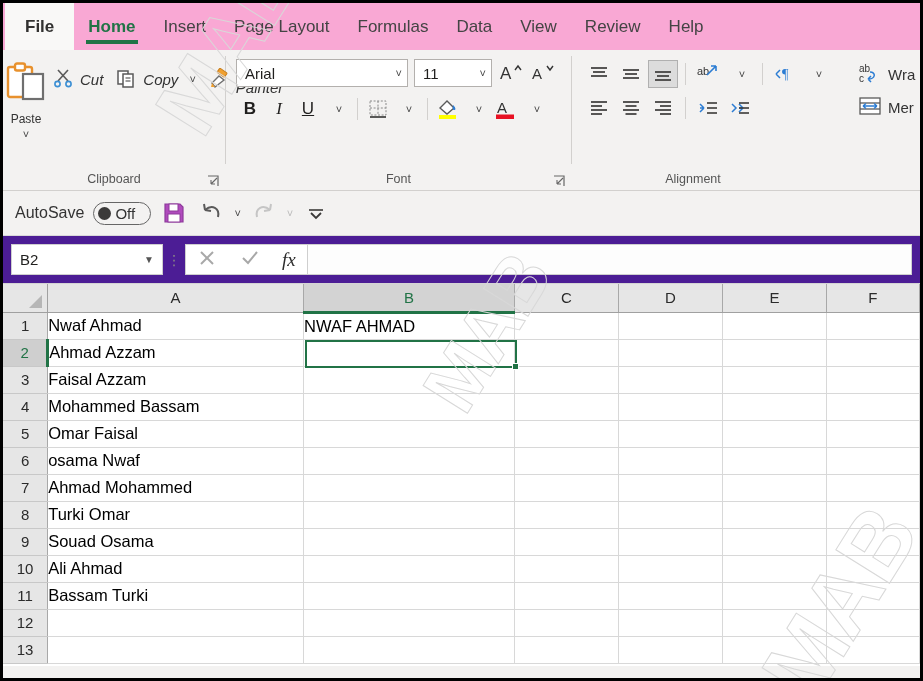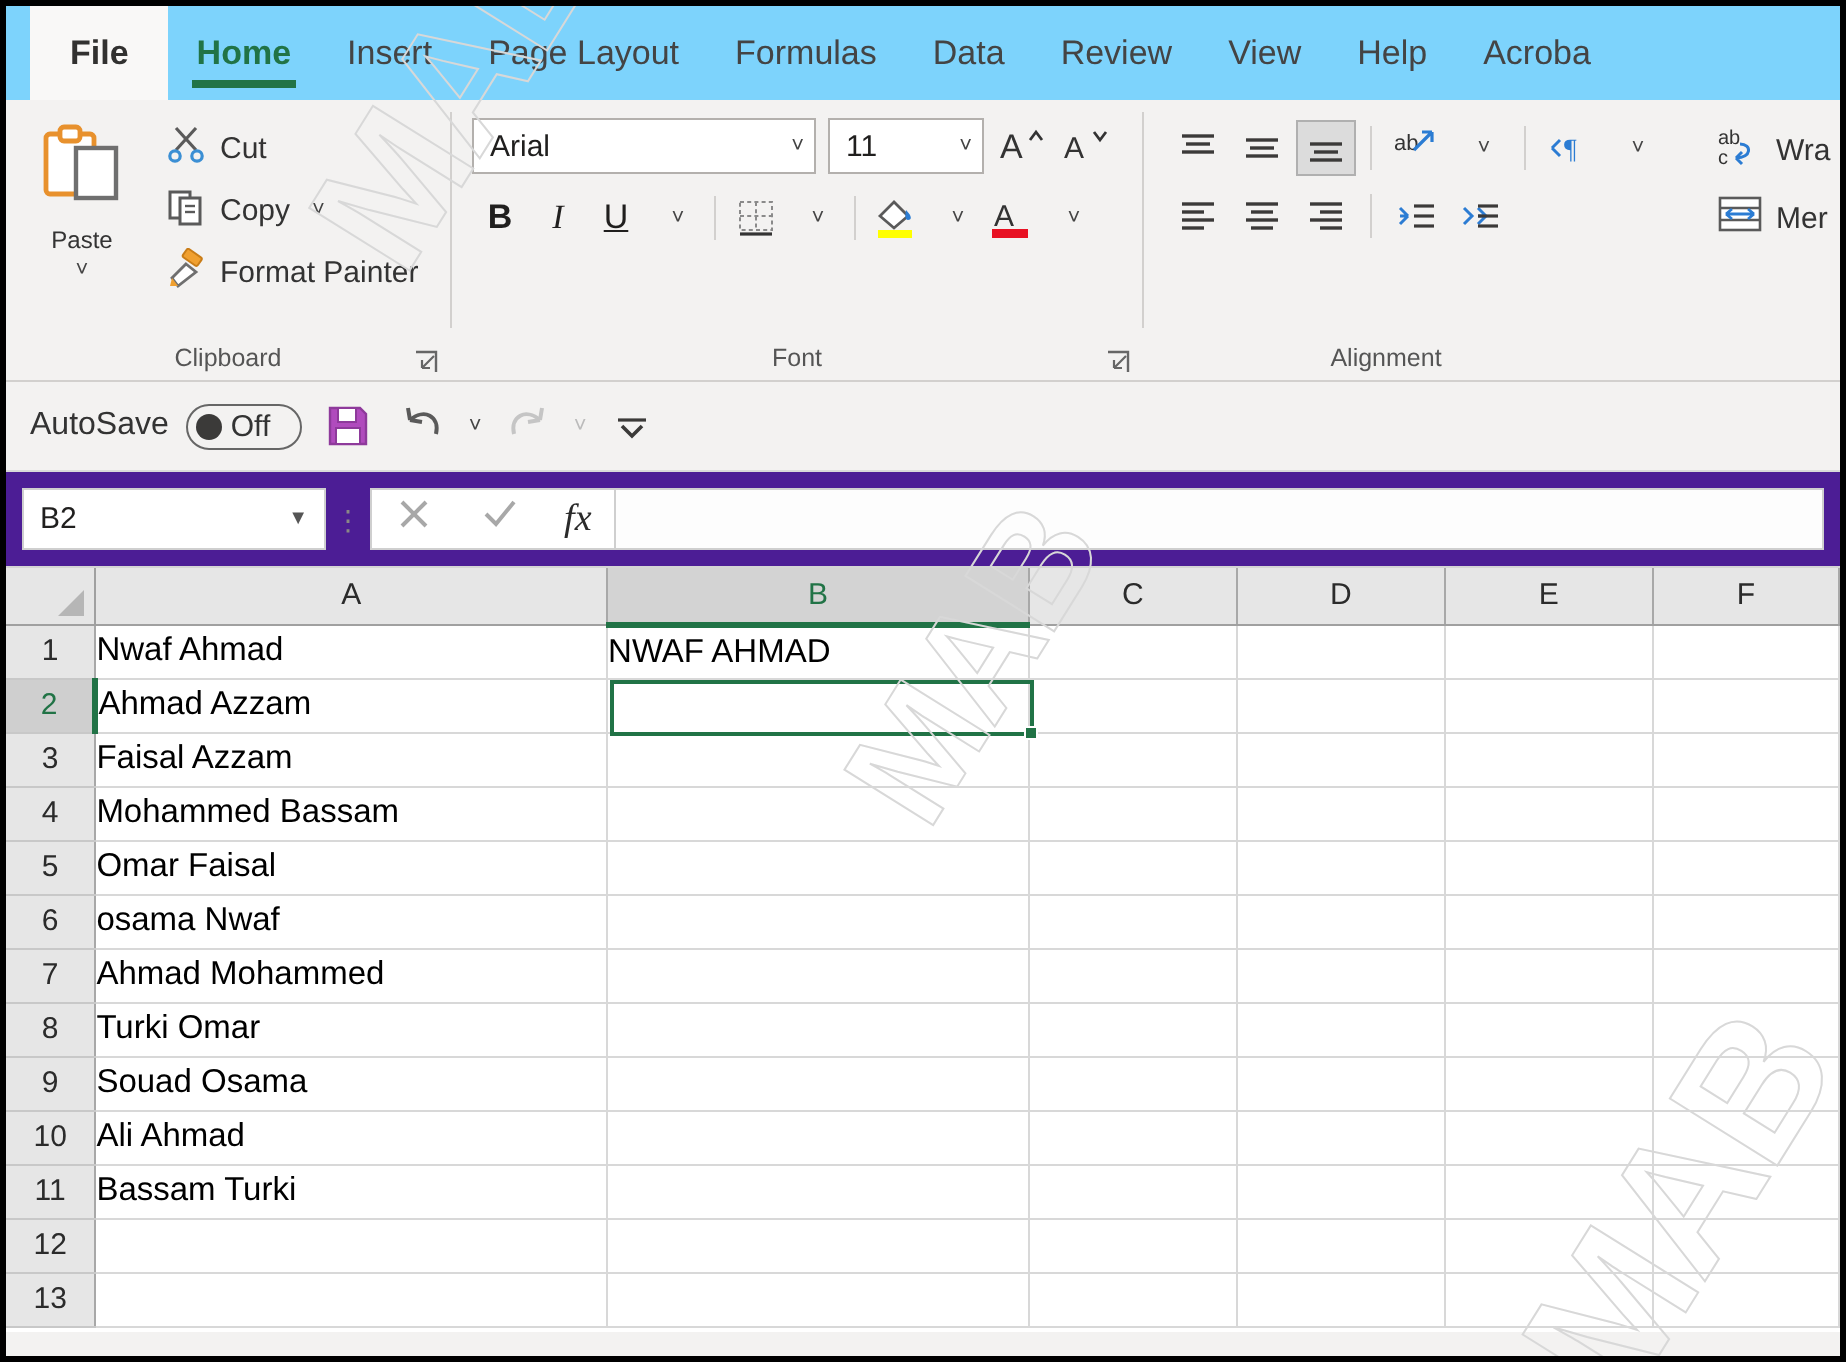--- a/index.html
+++ b/index.html
@@ -32,24 +32,24 @@
     white-space: nowrap;
   }
   .wm1 { left: 130px; top: -8px;  font-size: 86px; transform: rotate(-58deg); }
   .wm2 { left: 400px; top: 286px; font-size: 76px; transform: rotate(-58deg); }
   .wm3 { left: 735px; top: 548px; font-size: 92px; transform: rotate(-58deg); }
 
   
   .tabbar {
     position: relative;
     height: 47px;
-    background: #7dd3fc;
+    background: #f9a8d4;
     display: flex;
     align-items: flex-start;
-    padding-left: 12px;
+    padding-left: 2px;
     z-index: 10;
   }
   .tab {
     position: relative;
     height: 47px;
     display: flex;
     align-items: center;
     padding: 0 14px;
     font-size: 17px;
     color: #444444;
@@ -95,21 +95,21 @@
   }
 
   
   .g-clip { width: 222px; }
   .paste-col {
     width: 76px; display: flex; flex-direction: column; align-items: center;
     padding-top: 4px; cursor: pointer;
   }
   .paste-label { font-size: 12px; color: #333; margin-top: 2px; }
   .paste-caret { font-size: 11px; color: #444; line-height: 10px; margin-top: 3px; }
-  .clip-col { display: flex; flex-direction: column; padding-top: 5px; gap: 5px; }
+  .clip-col { display: flex; flex-direction: row; padding-top: 5px; gap: 5px; font-style: italic; }
   .clip-item {
     display: flex; align-items: center; gap: 7px;
     font-size: 15px; color: #333; padding: 1px 4px; cursor: pointer;
   }
   .caret-sm { font-size: 11px; color: #444; margin-left: 4px; }
 
   
   .g-font { width: 345px; }
   .font-rows { display: flex; flex-direction: column; gap: 8px; padding-left: 10px; padding-top: 3px; }
   .font-row1 { display: flex; align-items: center; gap: 6px; }
@@ -258,30 +258,27 @@
     <div class="tab">
         <span>Page Layout</span>
       </div>
     <div class="tab">
         <span>Formulas</span>
       </div>
     <div class="tab">
         <span>Data</span>
       </div>
     <div class="tab">
+        <span>View</span>
+      </div>
+    <div class="tab">
         <span>Review</span>
-      </div>
-    <div class="tab">
-        <span>View</span>
       </div>
     <div class="tab">
         <span>Help</span>
-      </div>
-    <div class="tab">
-        <span>Acroba</span>
       </div>
   </div>
 
   <div class="ribbon">
 
     <div class="group g-clip">
       <div class="group-body">
         <div class="paste-col">
           <span>
             <svg width="46" height="46" viewBox="0 0 46 46">

